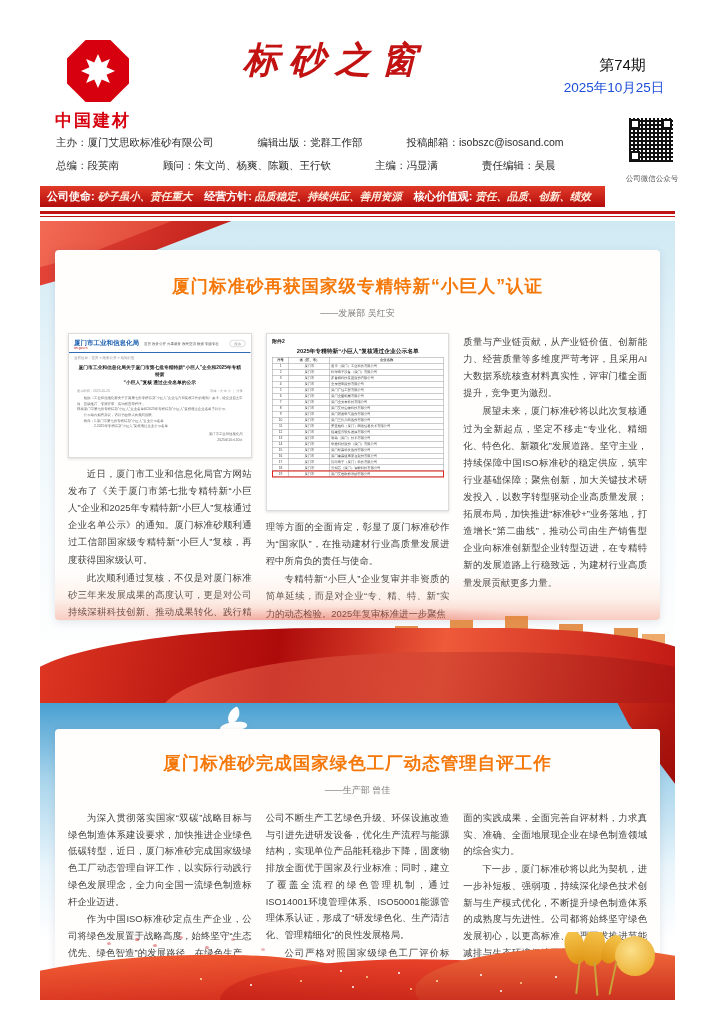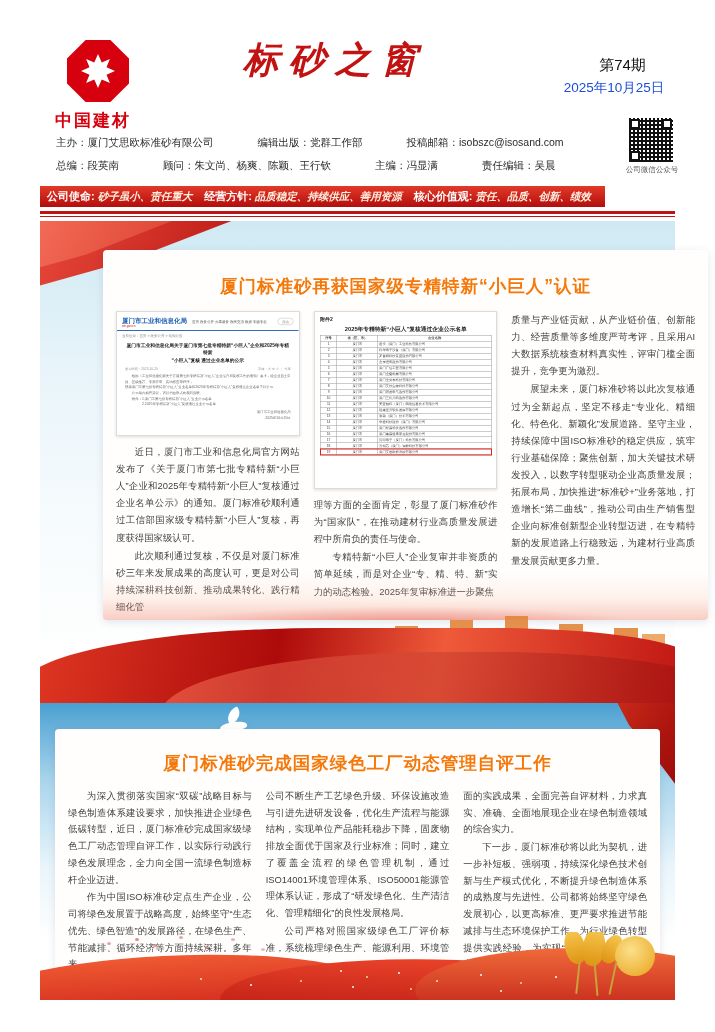--- a/index.html
+++ b/index.html
@@ -18,21 +18,21 @@
   .paper-title{position:absolute;left:160px;top:38px;width:350px;text-align:center;
     font-family:"DejaVu Serif","Liberation Serif",serif;font-style:italic;font-weight:bold;
     color:#c21212;font-size:36px;letter-spacing:10px;line-height:1.2;}
   .issue{position:absolute;left:575px;top:56px;width:95px;text-align:center;font-size:15px;color:#111;}
   .pubdate{position:absolute;left:556px;top:79px;width:116px;text-align:center;font-size:13.5px;color:#1d4ed8;}
   .qr{position:absolute;left:629px;top:118px;width:44px;height:44px;background:
       repeating-linear-gradient(0deg,#111 0 2px,transparent 2px 4px),
       repeating-linear-gradient(90deg,#111 0 2px,#fff 2px 4px);}
   .qr i{position:absolute;width:10px;height:10px;background:#fff;border:2.5px solid #111;}
   .qr i:nth-child(1){left:1px;top:1px}.qr i:nth-child(2){right:1px;top:1px}.qr i:nth-child(3){left:1px;bottom:1px}
-  .qr-label{position:absolute;left:612px;top:165px;width:80px;text-align:center;font-size:7.5px;color:#555;}
+  .qr-label{position:absolute;left:612px;top:174px;width:80px;text-align:center;font-size:7.5px;color:#555;}
 
   .mast-row{position:absolute;left:56px;width:560px;display:flex;column-gap:44px;font-size:10.5px;color:#2b2b2b;white-space:nowrap;}
   .mast-row.r1{top:136px;}
   .mast-row.r2{top:159px;}
 
   .banner{position:absolute;left:40px;top:186px;width:565px;height:21px;display:flex;align-items:center;
     gap:12px;padding:0 7px;background:linear-gradient(180deg,#e23a28,#b30d0d);white-space:nowrap;overflow:hidden;}
   .banner .b-item{display:flex;align-items:baseline;gap:3px;}
   .banner .b-label{color:#fff;font-weight:bold;font-size:11px;}
   .banner .b-value{color:#ffeede;font-size:10.5px;font-style:italic;font-family:"Liberation Serif",serif;font-weight:600;}
@@ -45,21 +45,21 @@
   .ribbon-tl{position:absolute;left:0;top:0;width:330px;height:70px;
     background:linear-gradient(115deg,#e8483a,#b51410 70%);
     clip-path:polygon(0 0,58% 0,26% 58%,0 92%);}
   .ribbon-tl2{position:absolute;left:0;top:0;width:330px;height:70px;
     background:linear-gradient(115deg,#f26a55,#cf2a1c 70%);
     clip-path:polygon(0 0,40% 0,14% 48%,0 66%);}
   .swoosh1{position:absolute;right:18px;top:55px;width:170px;height:220px;border-radius:50%;
     border:2px solid rgba(240,170,100,.45);border-color:transparent rgba(240,170,100,.45) transparent transparent;transform:rotate(14deg);}
 
   .card{position:absolute;background:#fffefd;border-radius:4px;box-shadow:0 2px 8px rgba(40,60,90,.12);overflow:hidden;}
-  .card1{left:55px;top:250px;width:605px;height:370px;margin-left:48px;}
+  .card1{left:55px;top:250px;width:605px;height:370px;}
   .card1-decor{position:absolute;left:0;right:0;bottom:0;height:48px;pointer-events:none;
     background:linear-gradient(180deg,rgba(255,255,255,0),rgba(246,190,160,.20) 55%,rgba(233,90,60,.30));}
   .card1-decor::before{content:"";position:absolute;left:10%;bottom:-26px;width:80%;height:40px;border-radius:50%;
     background:radial-gradient(ellipse at center,rgba(222,60,40,.45),rgba(222,60,40,0) 70%);}
 
   .art-title{margin:24px 14px 0;text-align:center;color:#f5780a;font-size:17.5px;font-weight:800;letter-spacing:1px;}
   .art-title.t2{margin-top:22px;}
   .byline{margin-top:9px;text-align:center;color:#7b7b7b;font-size:9px;}
   .cols{display:flex;gap:14px;padding:13px 13px 0;}
   .col{flex:1;min-width:0;}
@@ -204,20 +204,21 @@
   <div class="rule2" data-interactable="false"></div>
 
   <div class="sec1-bg" data-interactable="false">
     <div class="ribbon-tl" data-interactable="false"></div>
     <div class="ribbon-tl2" data-interactable="false"></div>
     <div class="swoosh1" data-interactable="false"></div>
   </div>
 
   <div class="card card1" data-interactable="false">
     <div class="art-title" data-interactable="false">厦门标准砂再获国家级专精特新“小巨人”认证</div>
+    <div class="byline" data-interactable="false">——发展部 吴红安</div>
     <div class="cols" data-interactable="false">
       <div class="col" data-interactable="false">
         <div class="shot shot-gov" data-interactable="false">
           <div class="micro">
             <div class="gov-head" data-interactable="false">
               <span>
                 <div class="gov-site" data-interactable="false">厦门市工业和信息化局</div>
                 <div class="gov-url" data-interactable="false">xm.gov.cn</div>
               </span>
               <span class="gov-nav" data-interactable="false">首页  政务公开  办事服务  政民交流  数据  专题专栏</span>
@@ -397,20 +398,21 @@
     <div class="dove" data-interactable="false">
         <span class="body"></span>
         <span class="w1"></span>
         <span class="w2"></span>
       </div>
     <div class="swoosh2" data-interactable="false"></div>
   </div>
 
   <div class="card card2" data-interactable="false">
     <div class="art-title t2" data-interactable="false">厦门标准砂完成国家绿色工厂动态管理自评工作</div>
+    <div class="byline" data-interactable="false">——生产部 曾佳</div>
     <div class="cols" data-interactable="false">
       <div class="col" data-interactable="false">
         <p data-interactable="false">为深入贯彻落实国家“双碳”战略目标与绿色制造体系建设要求，加快推进企业绿色低碳转型，近日，厦门标准砂完成国家级绿色工厂动态管理自评工作，以实际行动践行绿色发展理念，全力向全国一流绿色制造标杆企业迈进。</p>
         <p data-interactable="false">作为中国ISO标准砂定点生产企业，公司将绿色发展置于战略高度，始终坚守“生态优先、绿色智造”的发展路径，在绿色生产、节能减排、循环经济等方面持续深耕。多年来，</p>
       </div>
       <div class="col" data-interactable="false">
         <p class="cont" data-interactable="false">公司不断生产工艺绿色升级、环保设施改造与引进先进研发设备，优化生产流程与能源结构，实现单位产品能耗稳步下降，固废物排放全面优于国家及行业标准；同时，建立了覆盖全流程的绿色管理机制，通过ISO14001环境管理体系、ISO50001能源管理体系认证，形成了“研发绿色化、生产清洁化、管理精细化”的良性发展格局。</p>
         <p data-interactable="false">公司严格对照国家级绿色工厂评价标准，系统梳理绿色生产、能源利用、环境管理等方</p>
       </div>
       <div class="col" data-interactable="false">

